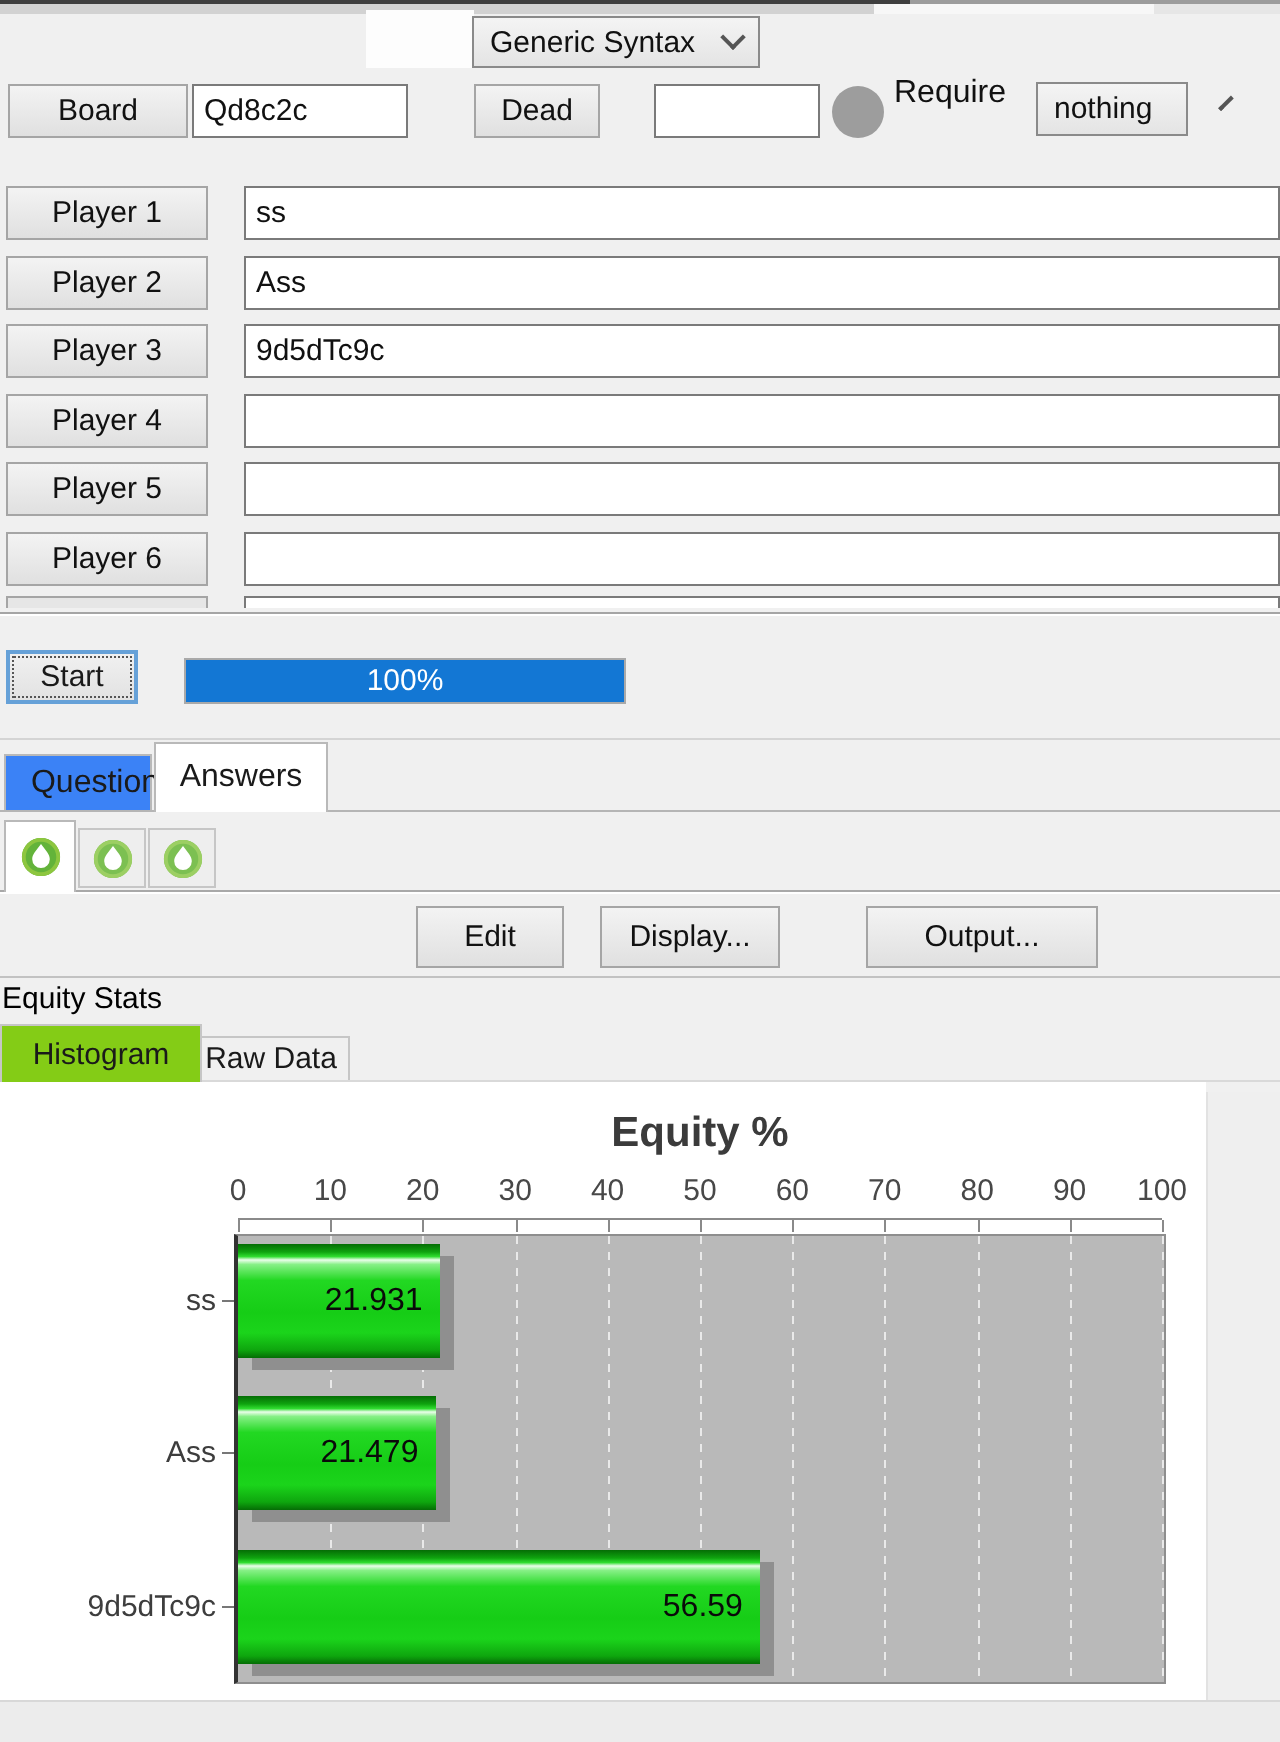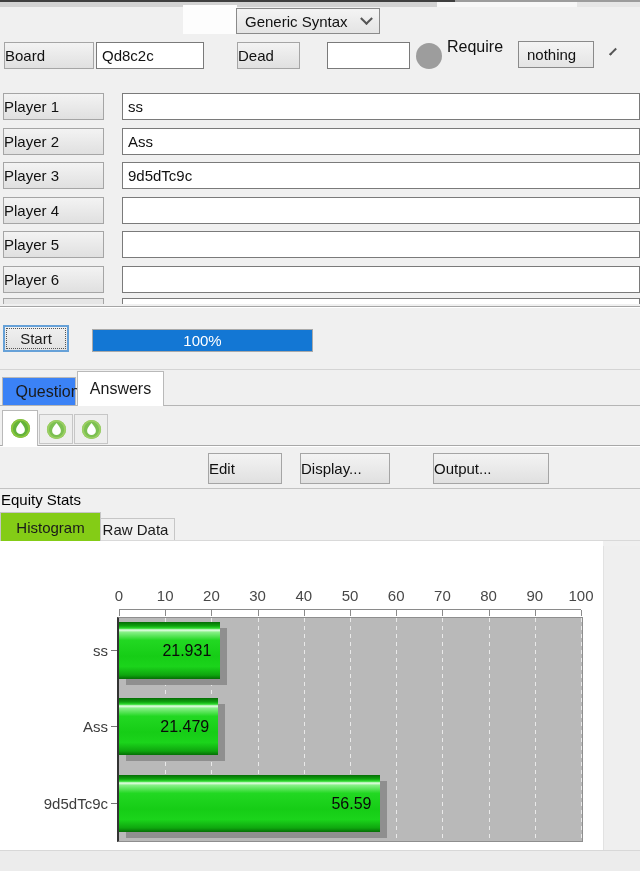--- a/index.html
+++ b/index.html
@@ -14,21 +14,21 @@
   .strip-lite { left:455px; top:0; width:185px; height:2px; background:#9c9c9c; }
   .strip-row  { left:0; top:2px; width:640px; height:5px; background:#d2d2d2; }
   .strip-row-white { left:437px; top:2px; width:140px; height:5px; background:#f7f7f7; }
   .strip-row-right { left:577px; top:2px; width:63px; height:5px; background:#e6e6e6; }
   .gap-white { left:183px; top:5px; width:54px; height:29px; background:#fdfdfd; }
 
   
   .btn {
     background:linear-gradient(180deg,#f3f3f3,#e0e0e0);
     border:1px solid #a5a5a5;
-    display:flex; align-items:center; justify-content:flex-start;
+    display:flex; align-items:center; justify-content:center;
     color:#111; cursor:default; text-align:center;
   }
   .combo {
     background:linear-gradient(180deg,#f4f4f4,#e4e4e4);
     border:1px solid #8a8a8a;
     display:flex; align-items:center; padding:0 8px; color:#111;
   }
   .combo .chev { margin-left:auto; width:9px; height:9px; border-right:2px solid #555; border-bottom:2px solid #555; transform:rotate(45deg) translate(-2px,-2px); }
   .field {
     background:#fff; border:1px solid #7a7a7a; font-family:"Liberation Sans",sans-serif;
@@ -238,20 +238,21 @@
   </div>
   <div class="abs tab-raw">
     <span>Raw Data</span>
   </div>
   <div class="abs histline"></div>
 
   <div class="abs chart-panel"></div>
   <div class="abs right-strip"></div>
   <div class="abs bottom-strip"></div>
 
+  <div class="abs chart-title">Equity %</div>
   <div class="abs x-axis-labels" id="xlabels">
       <div class="xtick-label" style="left: 0%;">0</div>
       <div class="xtick-label" style="left: 10%;">10</div>
       <div class="xtick-label" style="left: 20%;">20</div>
       <div class="xtick-label" style="left: 30%;">30</div>
       <div class="xtick-label" style="left: 40%;">40</div>
       <div class="xtick-label" style="left: 50%;">50</div>
       <div class="xtick-label" style="left: 60%;">60</div>
       <div class="xtick-label" style="left: 70%;">70</div>
       <div class="xtick-label" style="left: 80%;">80</div>

